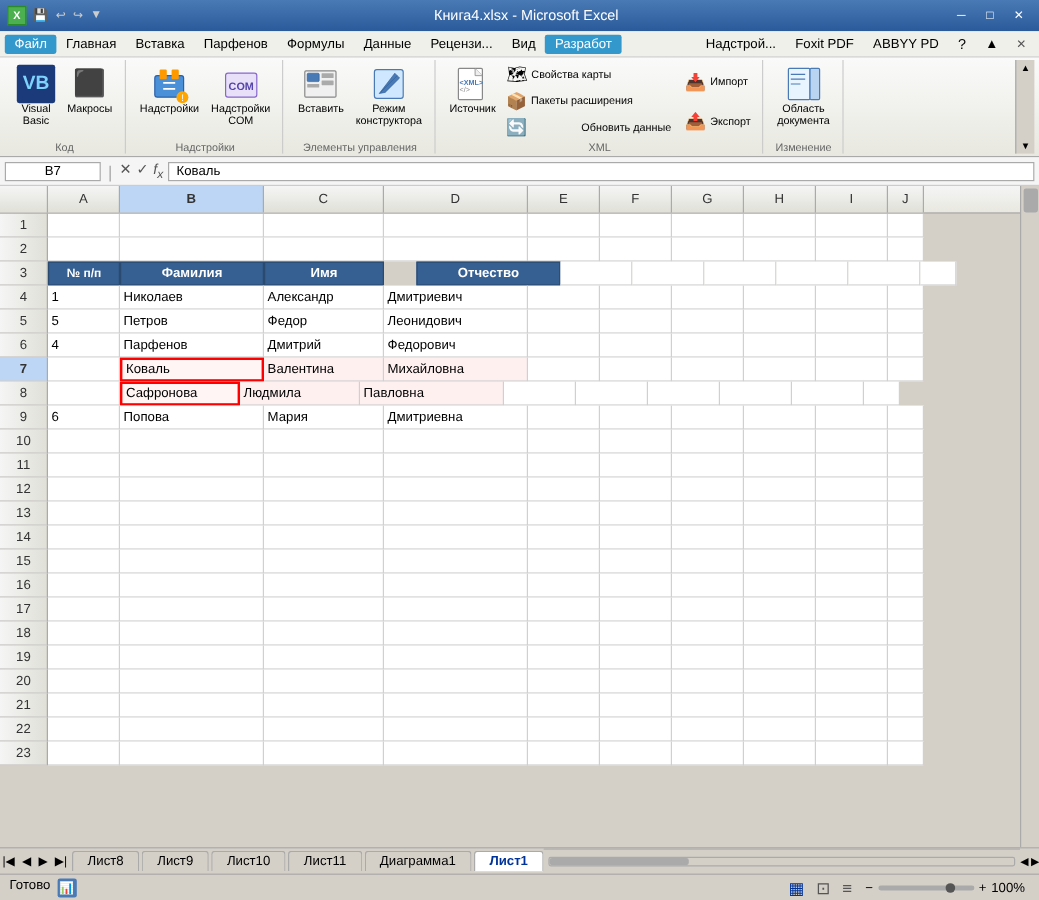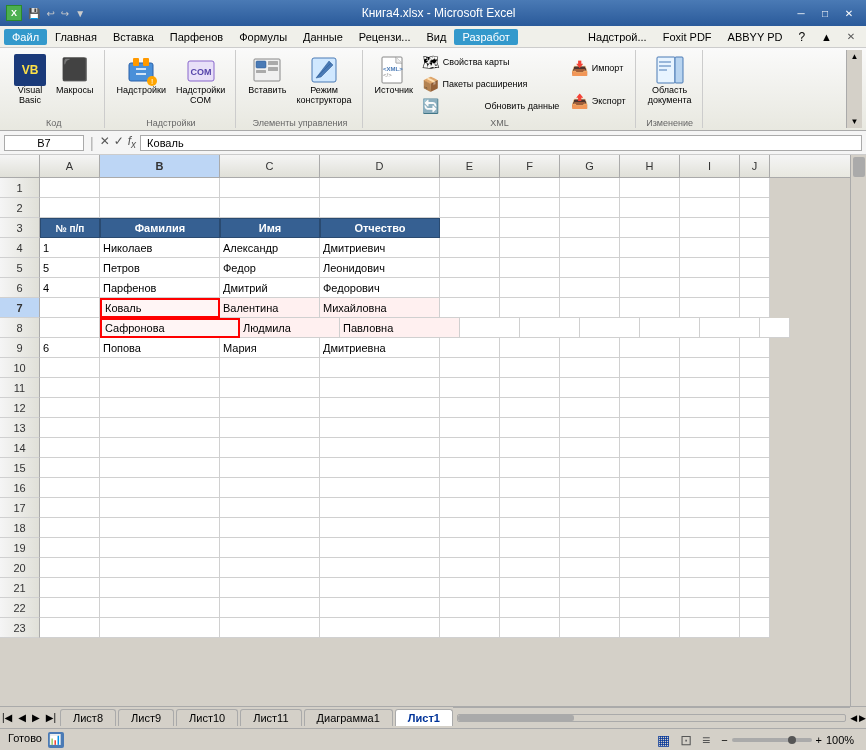--- a/index.html
+++ b/index.html
@@ -314,21 +314,21 @@
     <div class="menu-item">▲</div>
     <div class="title-btn" style="color:#555;">✕</div>
   </div>
 
   <div class="ribbon">
     <div class="ribbon-content">
 
       <div class="ribbon-group">
         <div class="ribbon-group-btns">
           <div class="ribbon-btn">
-            <div class="ribbon-btn-icon" style="background:#1a3a7a;color:#fde047;font-size:12px;font-weight:bold;border-radius:2px;">VB</div>
+            <div class="ribbon-btn-icon" style="background:#1a3a7a;color:#7dd3fc;font-size:16px;font-weight:bold;border-radius:2px;">VB</div>
             <div class="ribbon-btn-label">Visual<br>Basic</div>
           </div>
           <div class="ribbon-btn">
             <div class="ribbon-btn-icon" style="font-size:22px;">⬛</div>
             <div class="ribbon-btn-label">Макросы</div>
           </div>
         </div>
         <div class="ribbon-group-label">Код</div>
       </div>
 
@@ -509,21 +509,21 @@
           <div class="row-cell data-cell" style="width:60px;"></div>
           <div class="row-cell data-cell" style="width:60px;"></div>
           <div class="row-cell data-cell" style="width:30px;"></div>
         </div>
         
         <div class="grid-row">
           <div class="row-cell row-header">3</div>
           <div class="row-cell table-header-cell" style="width:60px;font-size:10px;">№ п/п</div>
           <div class="row-cell table-header-cell" style="width:120px;">Фамилия</div>
           <div class="row-cell table-header-cell" style="width:100px;">Имя</div>
-          <div class="row-cell table-header-cell" style="width:120px;">Отчество</div>
+          <div class="row-cell table-header-cell" style="width:120px;margin-left:27px;">Отчество</div>
           <div class="row-cell data-cell" style="width:60px;"></div>
           <div class="row-cell data-cell" style="width:60px;"></div>
           <div class="row-cell data-cell" style="width:60px;"></div>
           <div class="row-cell data-cell" style="width:60px;"></div>
           <div class="row-cell data-cell" style="width:60px;"></div>
           <div class="row-cell data-cell" style="width:30px;"></div>
         </div>
         
         <div class="grid-row">
           <div class="row-cell row-header">4</div>
@@ -577,21 +577,21 @@
           <div class="row-cell data-cell" style="width:60px;"></div>
           <div class="row-cell data-cell" style="width:60px;"></div>
           <div class="row-cell data-cell" style="width:60px;"></div>
           <div class="row-cell data-cell" style="width:60px;"></div>
           <div class="row-cell data-cell" style="width:30px;"></div>
         </div>
         
         <div class="grid-row">
           <div class="row-cell row-header">8</div>
           <div class="row-cell data-cell" style="width:60px;"></div>
-          <div class="row-cell data-cell selected-cell" style="width:140px;">Сафронова</div>
+          <div class="row-cell data-cell selected-cell" style="width:100px;">Сафронова</div>
           <div class="row-cell data-cell selected-row-cell" style="width:100px;">Людмила</div>
           <div class="row-cell data-cell selected-row-cell" style="width:120px;">Павловна</div>
           <div class="row-cell data-cell" style="width:60px;"></div>
           <div class="row-cell data-cell" style="width:60px;"></div>
           <div class="row-cell data-cell" style="width:60px;"></div>
           <div class="row-cell data-cell" style="width:60px;"></div>
           <div class="row-cell data-cell" style="width:60px;"></div>
           <div class="row-cell data-cell" style="width:30px;"></div>
         </div>
         

